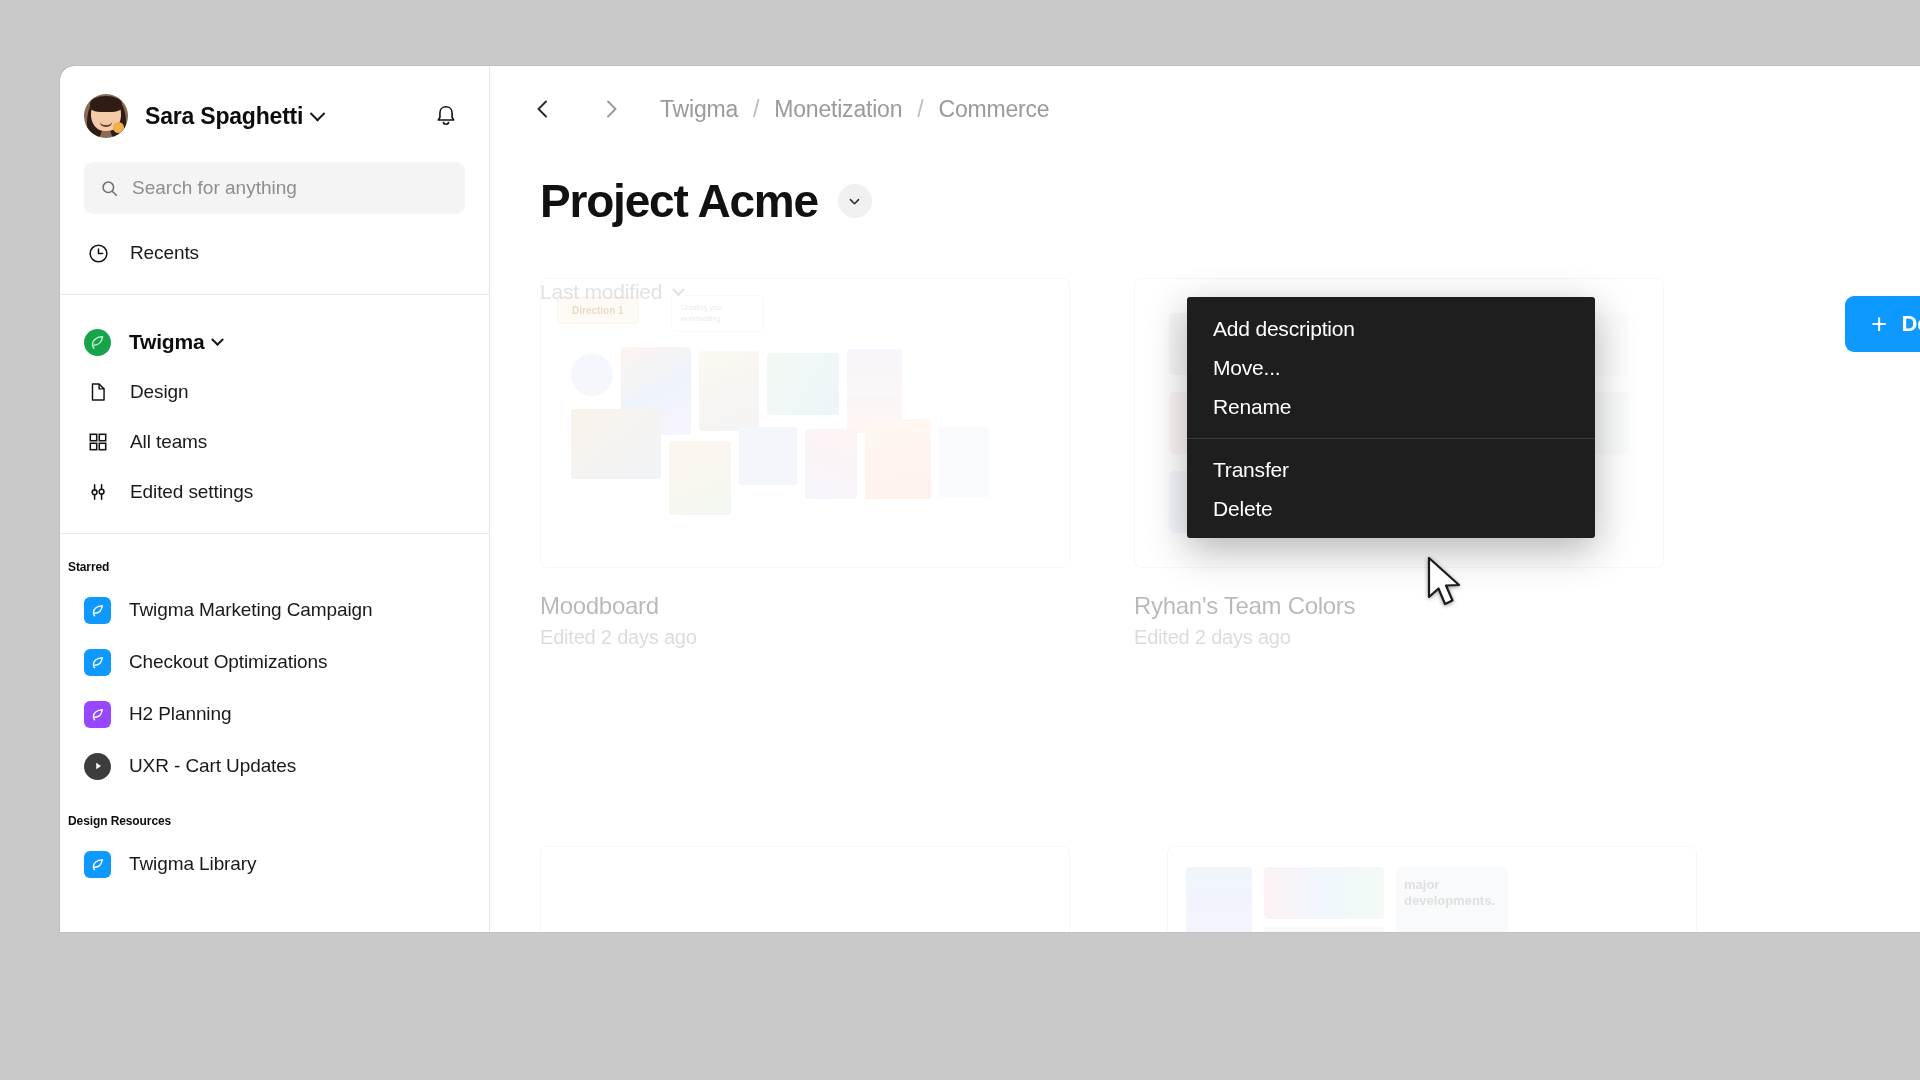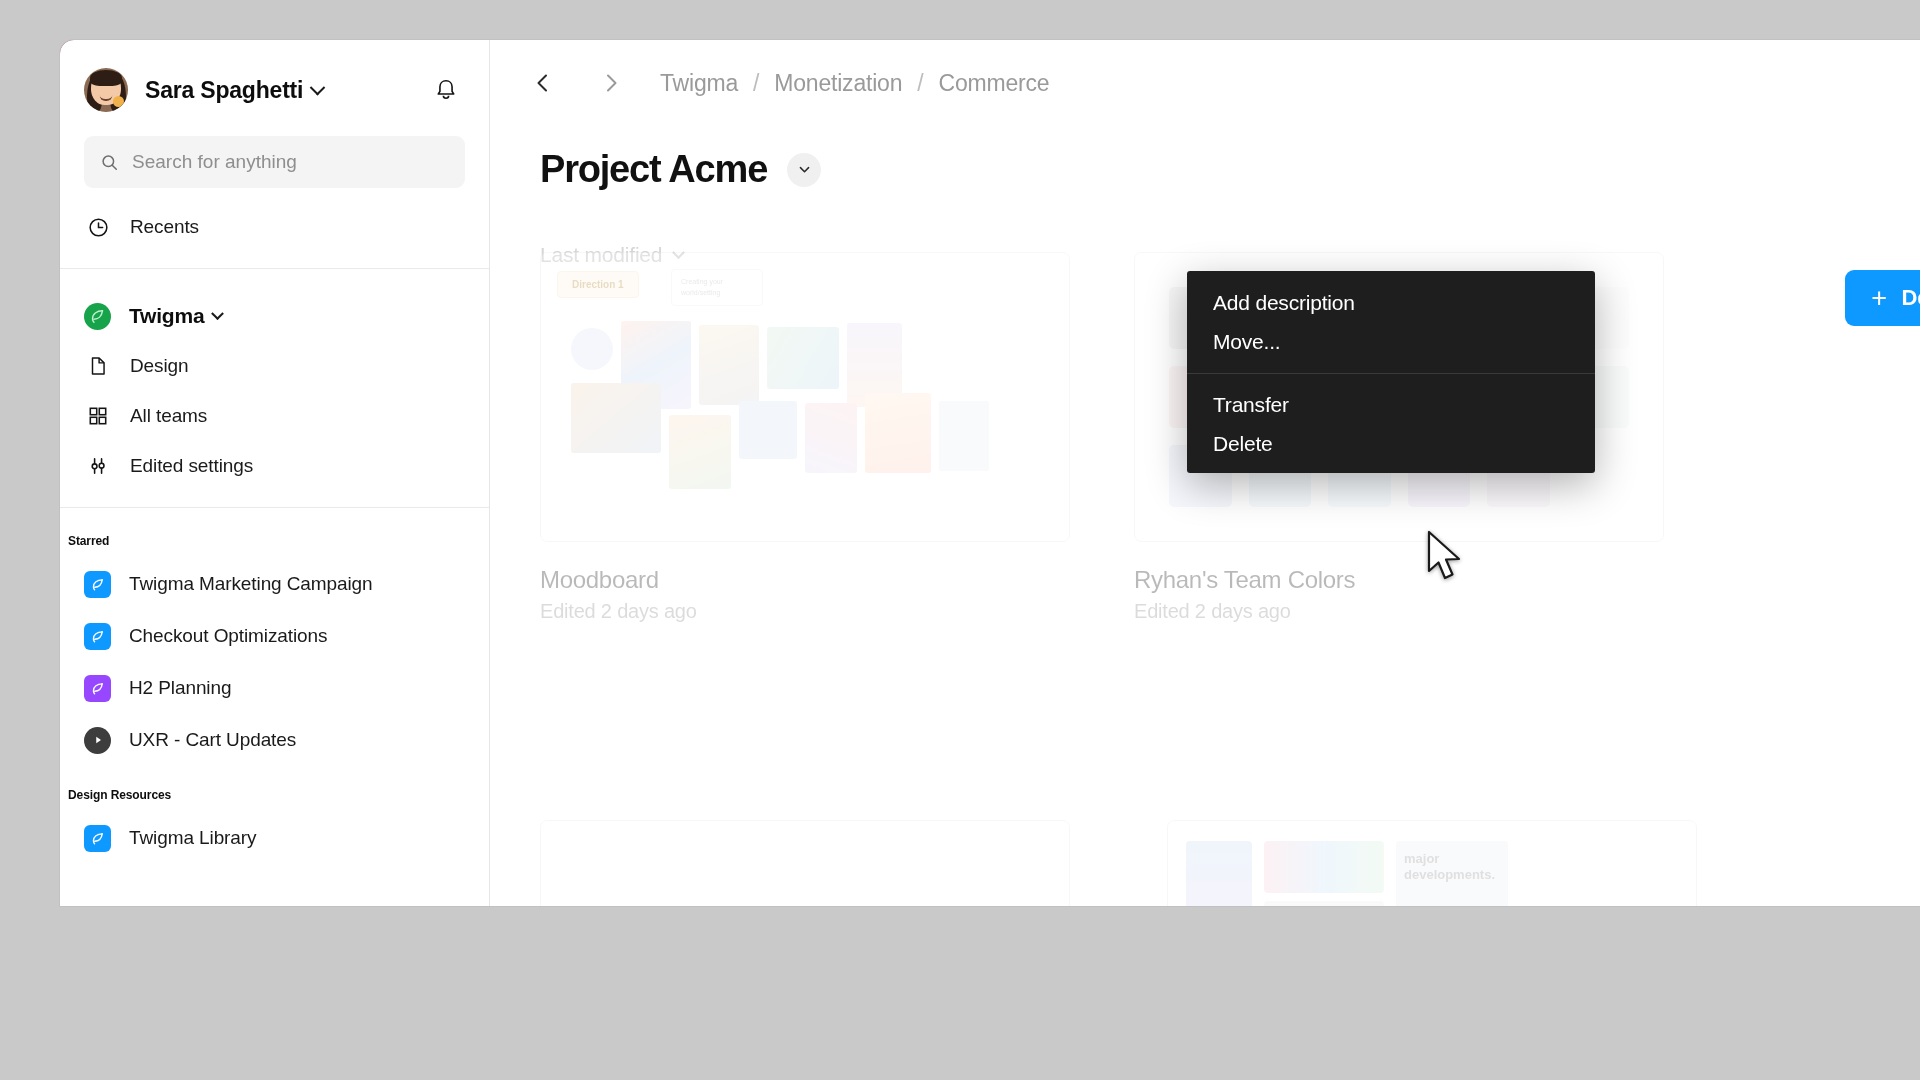--- a/index.html
+++ b/index.html
@@ -11,21 +11,21 @@
   }
   #root {
     position: relative;
     width: 1920px; height: 1080px;
     background: #c9c9c9;
   }
 
   
   .app-window {
     position: absolute;
-    left: 60px; top: 40px;
+    left: 60px; top: 66px;
     width: 1860px; height: 866px;
     background: #7f1d1d;
     border-top-left-radius: 14px;
     overflow: hidden;
     display: flex;
     box-shadow: 0 0 0 1px rgba(0,0,0,0.04);
   }
 
   
   .sidebar {
@@ -205,21 +205,21 @@
   }
   .crumbs .sep { margin: 0 15px; color: #bdbdbd; }
   .crumbs .crumb { cursor: pointer; }
 
   .title-row {
     display: flex; align-items: center;
     padding-left: 50px; margin-top: 22px;
     position: relative;
   }
   .page-title {
-    font-size: 38px; font-weight: 700; color: #111111;
+    font-size: 46px; font-weight: 700; color: #111111;
     letter-spacing: -1.2px;
   }
   .title-caret {
     width: 34px; height: 34px; border-radius: 50%;
     background: #f0f0f0;
     margin-left: 20px;
     display: flex; align-items: center; justify-content: center;
     cursor: pointer;
   }
 
@@ -595,20 +595,21 @@
           <div style="position:absolute;left:96px;top:80px;width:120px;height:50px;background:#f1f1f1;border-radius:4px;"></div>
           <div style="position:absolute;left:228px;top:20px;width:112px;height:110px;background:#eef0f3;border-radius:4px;"></div>
           <div style="position:absolute;left:236px;top:30px;font-size:13px;font-weight:700;color:#9a9a9a;line-height:1.25;">major<br>developments.</div>
           <div style="position:absolute;left:386px;top:96px;width:16px;height:16px;border-radius:50%;background:#f7c9dd;"></div>
         </div>
       </div>
 
       <div class="ctx-menu">
         <div class="ctx-item">Add description</div>
         <div class="ctx-item">Move...</div>
+        <div class="ctx-item">Rename</div>
         <div class="ctx-sep"></div>
         <div class="ctx-item">Transfer</div>
         <div class="ctx-item">Delete</div>
       </div>
 
       <div class="cursor">
         <svg width="42" height="54" viewBox="0 0 42 54">
           <path d="M3 2 L3 41 L12.5 32.5 L19 48 L26.5 44.5 L20 29.5 L33 29 Z" fill="#ffffff" stroke="#1a1a1a" stroke-width="2.2" stroke-linejoin="round"></path>
         </svg>
       </div>

